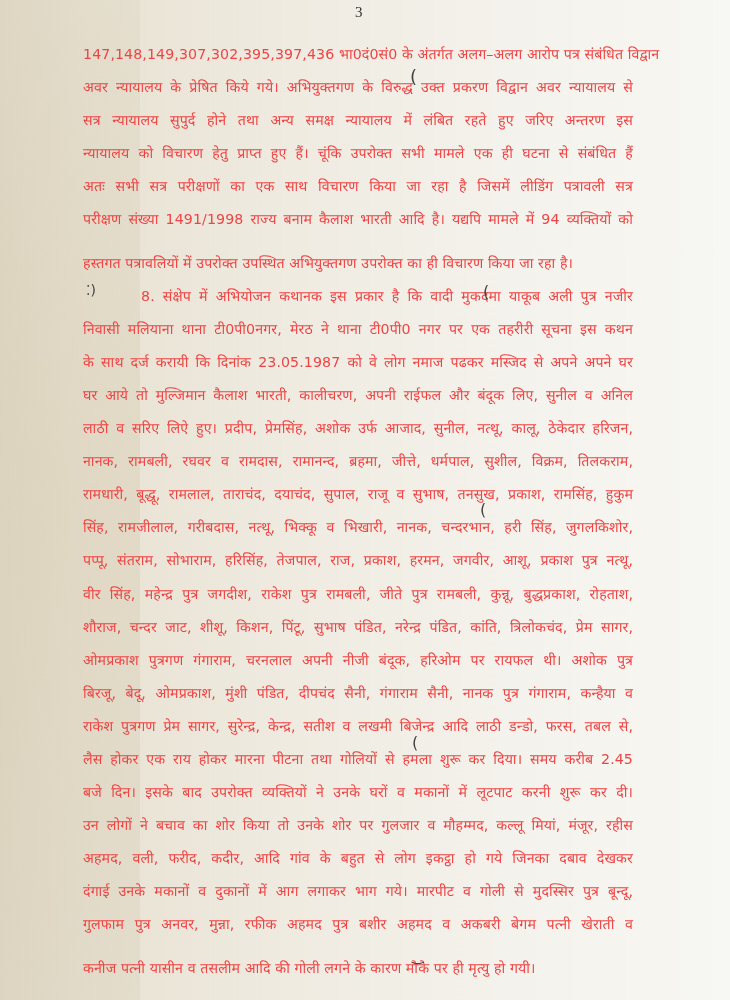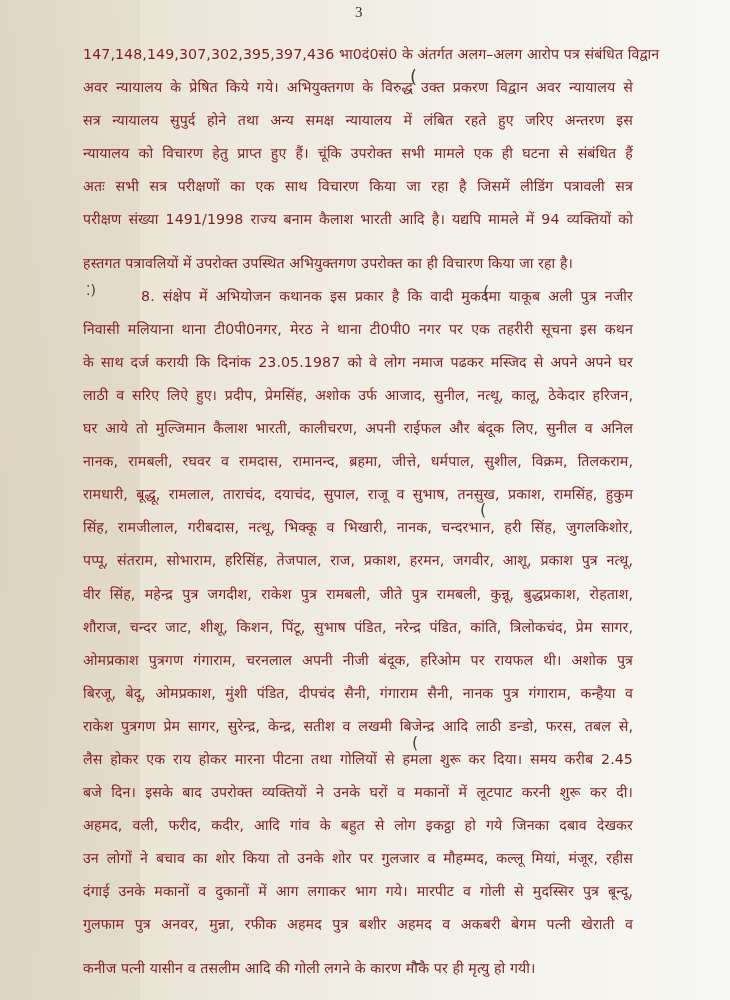--- a/index.html
+++ b/index.html
@@ -18,21 +18,21 @@
       position:absolute; top:4px; left:355px; font-size:15px;
       font-family:"Liberation Serif", serif; color:#333;
     }
     .content {
       position:absolute; left:83px; top:38px; width:550px;
     }
     .line {
       height:33.1px; line-height:33.1px;
       font-size:14.2px; white-space:nowrap;
       text-align:justify; text-align-last:justify;
-      letter-spacing:0.1px; color:#7f1d1d;
+      letter-spacing:0.1px; color:#ef4444;
       overflow:visible;
     }
     .line.last { text-align-last:left;margin-top:10px; }
     .line.indent { padding-left:58px; }
     .mark {
       position:absolute; color:#444; font-size:14px; font-family:"DejaVu Sans", sans-serif;
     }
   </style>
 </head>
 <body>
@@ -50,35 +50,35 @@
     <div class="line">न्यायालय को विचारण हेतु प्राप्त हुए हैं। चूंकि उपरोक्त सभी मामले एक ही घटना से संबंधित हैं</div>
     <div class="line">अतः सभी सत्र परीक्षणों का एक साथ विचारण किया जा रहा है जिसमें लीडिंग पत्रावली सत्र</div>
     <div class="line">परीक्षण संख्या 1491/1998 राज्य बनाम कैलाश भारती आदि है। यद्यपि मामले में 94 व्यक्तियों को</div>
     <div class="line last">हस्तगत पत्रावलियों में उपरोक्त उपस्थित अभियुक्तगण उपरोक्त का ही विचारण किया जा रहा है।</div>
   </div>
 
   <div>
     <div class="line indent">8. संक्षेप में अभियोजन कथानक इस प्रकार है कि वादी मुकदमा याकूब अली पुत्र नजीर</div>
     <div class="line">निवासी मलियाना थाना टी0पी0नगर, मेरठ ने थाना टी0पी0 नगर पर एक तहरीरी सूचना इस कथन</div>
     <div class="line">के साथ दर्ज करायी कि दिनांक 23.05.1987 को वे लोग नमाज पढकर मस्जिद से अपने अपने घर</div>
+    <div class="line">घर आये तो मुल्जिमान कैलाश भारती, कालीचरण, अपनी राईफल और बंदूक लिए, सुनील व अनिल</div>
     <div class="line">लाठी व सरिए लिऐ हुए। प्रदीप, प्रेमसिंह, अशोक उर्फ आजाद, सुनील, नत्थू, कालू, ठेकेदार हरिजन,</div>
-    <div class="line">घर आये तो मुल्जिमान कैलाश भारती, कालीचरण, अपनी राईफल और बंदूक लिए, सुनील व अनिल</div>
     <div class="line">नानक, रामबली, रघवर व रामदास, रामानन्द, ब्रहमा, जीत्ते, धर्मपाल, सुशील, विक्रम, तिलकराम,</div>
     <div class="line">रामधारी, बूद्धू, रामलाल, ताराचंद, दयाचंद, सुपाल, राजू व सुभाष, तनसुख, प्रकाश, रामसिंह, हुकुम</div>
     <div class="line">सिंह, रामजीलाल, गरीबदास, नत्थू, भिक्कू व भिखारी, नानक, चन्दरभान, हरी सिंह, जुगलकिशोर,</div>
     <div class="line">पप्पू, संतराम, सोभाराम, हरिसिंह, तेजपाल, राज, प्रकाश, हरमन, जगवीर, आशू, प्रकाश पुत्र नत्थू,</div>
     <div class="line">वीर सिंह, महेन्द्र पुत्र जगदीश, राकेश पुत्र रामबली, जीते पुत्र रामबली, कुन्नू, बुद्धप्रकाश, रोहताश,</div>
     <div class="line">शौराज, चन्दर जाट, शीशू, किशन, पिंटू, सुभाष पंडित, नरेन्द्र पंडित, कांति, त्रिलोकचंद, प्रेम सागर,</div>
     <div class="line">ओमप्रकाश पुत्रगण गंगाराम, चरनलाल अपनी नीजी बंदूक, हरिओम पर रायफल थी। अशोक पुत्र</div>
     <div class="line">बिरजू, बेदू, ओमप्रकाश, मुंशी पंडित, दीपचंद सैनी, गंगाराम सैनी, नानक पुत्र गंगाराम, कन्हैया व</div>
     <div class="line">राकेश पुत्रगण प्रेम सागर, सुरेन्द्र, केन्द्र, सतीश व लखमी बिजेन्द्र आदि लाठी डन्डो, फरस, तबल से,</div>
     <div class="line">लैस होकर एक राय होकर मारना पीटना तथा गोलियों से हमला शुरू कर दिया। समय करीब 2.45</div>
     <div class="line">बजे दिन। इसके बाद उपरोक्त व्यक्तियों ने उनके घरों व मकानों में लूटपाट करनी शुरू कर दी।</div>
+    <div class="line">उन लोगों ने बचाव का शोर किया तो उनके शोर पर गुलजार व मौहम्मद, कल्लू मियां, मंजूर, रहीस</div>
     <div class="line">अहमद, वली, फरीद, कदीर, आदि गांव के बहुत से लोग इकट्ठा हो गये जिनका दबाव देखकर</div>
-    <div class="line">उन लोगों ने बचाव का शोर किया तो उनके शोर पर गुलजार व मौहम्मद, कल्लू मियां, मंजूर, रहीस</div>
     <div class="line">दंगाई उनके मकानों व दुकानों में आग लगाकर भाग गये। मारपीट व गोली से मुदस्सिर पुत्र बून्दू,</div>
     <div class="line">गुलफाम पुत्र अनवर, मुन्ना, रफीक अहमद पुत्र बशीर अहमद व अकबरी बेगम पत्नी खेराती व</div>
     <div class="line last">कनीज पत्नी यासीन व तसलीम आदि की गोली लगने के कारण मौके पर ही मृत्यु हो गयी।</div>
   </div>
 
 </div>
 
 <span class="mark" style="left:86px;top:282px;">⁚)</span>
 <span class="mark" style="left:410px;top:66px;font-size:18px;">(</span>
 <span class="mark" style="left:483px;top:282px;font-size:16px;">(</span>

